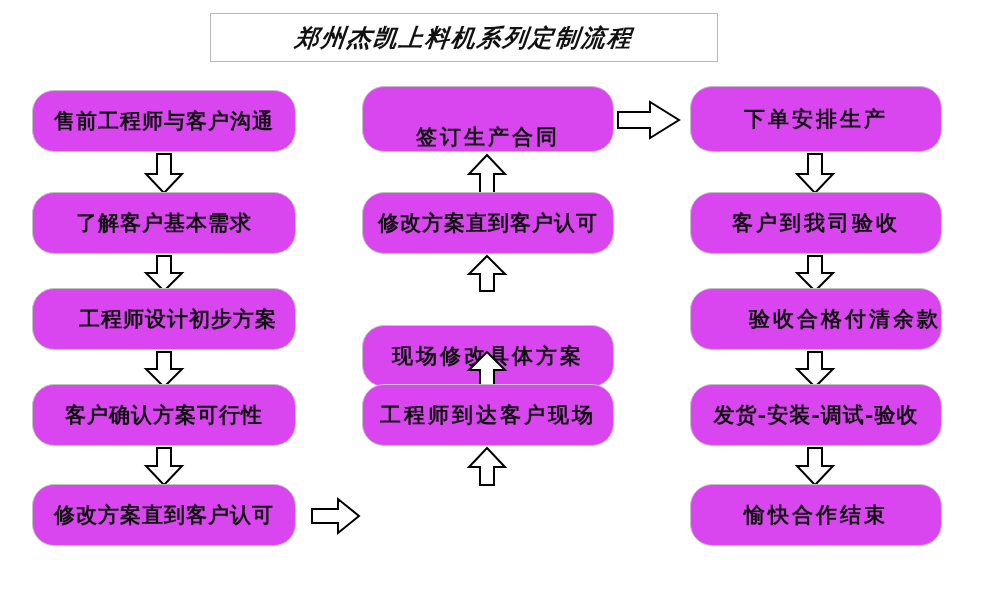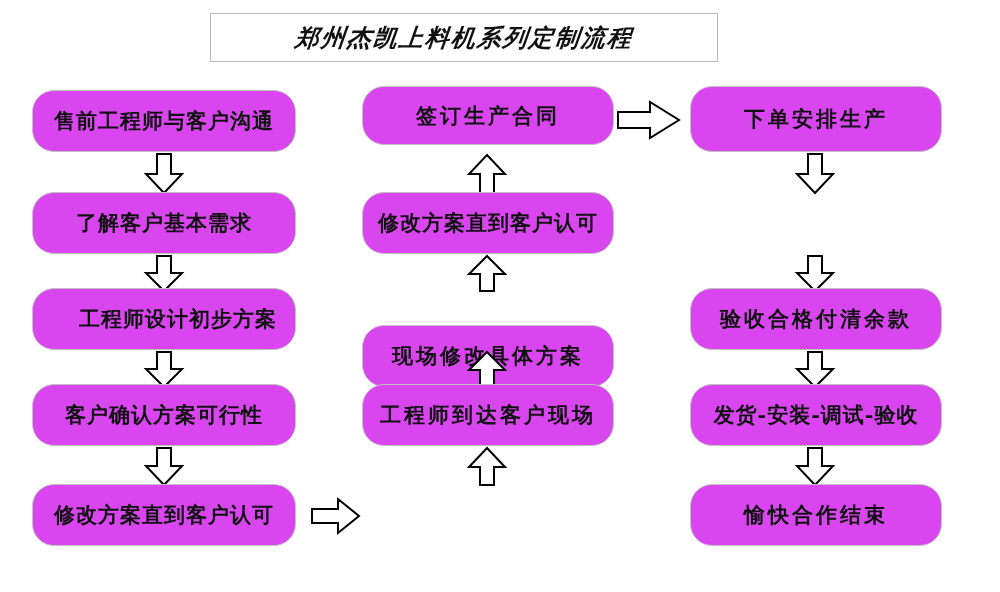--- a/index.html
+++ b/index.html
@@ -122,21 +122,21 @@
   <div class="node" style="left:32px; top:484px; width:264px; height:62px;">
     <span class="node-text">修改方案直到客户认可</span>
   </div>
 
   <div class="arrow" style="left:310px; top:496px;">
     <svg width="52" height="40" viewBox="0 0 52 40">
       <polygon points="2,13 28,13 28,3 49,20 28,37 28,27 2,27" fill="#ffffff" stroke="#000000" stroke-width="2"></polygon>
     </svg>
   </div>
 
-  <div class="node narrow" style="left:362px; top:86px; width:252px; height:59px;">
+  <div class="node narrow" style="left:362px; top:86px; width:252px; height:66px;align-items:flex-end;">
     <span class="node-text">签订生产合同</span>
   </div>
 
   <div class="arrow" style="left:463px; top:152px;">
     <svg width="48" height="44" viewBox="0 0 48 44">
       <polygon points="24,3 42,22 31,22 31,41 17,41 17,22 6,22" fill="#ffffff" stroke="#000000" stroke-width="2"></polygon>
     </svg>
   </div>
 
   <div class="node" style="left:362px; top:192px; width:252px; height:62px;">
@@ -179,28 +179,31 @@
   <div class="node narrow" style="left:690px; top:86px; width:252px; height:66px;">
     <span class="node-text">下单安排生产</span>
   </div>
 
   <div class="arrow" style="left:791px; top:152px;">
     <svg width="48" height="44" viewBox="0 0 48 44">
       <polygon points="17,2 31,2 31,22 42,22 24,41 6,22 17,22" fill="#ffffff" stroke="#000000" stroke-width="2"></polygon>
     </svg>
   </div>
 
+  <div class="node narrow" style="left:690px; top:192px; width:252px; height:62px;">
+    <span class="node-text">客户到我司验收</span>
+  </div>
 
   <div class="arrow" style="left:791px; top:254px;">
     <svg width="48" height="40" viewBox="0 0 48 40">
       <polygon points="17,2 31,2 31,19 42,19 24,37 6,19 17,19" fill="#ffffff" stroke="#000000" stroke-width="2"></polygon>
     </svg>
   </div>
 
-  <div class="node narrow" style="left:690px; top:288px; width:252px; height:62px;">
+  <div class="node narrow" style="left:690px; top:288px; width:252px; height:62px;justify-content:flex-end;">
     <span class="node-text">验收合格付清余款</span>
   </div>
 
   <div class="arrow" style="left:791px; top:350px;">
     <svg width="48" height="40" viewBox="0 0 48 40">
       <polygon points="17,2 31,2 31,19 42,19 24,37 6,19 17,19" fill="#ffffff" stroke="#000000" stroke-width="2"></polygon>
     </svg>
   </div>
 
   <div class="node" style="left:690px; top:384px; width:252px; height:62px;">

